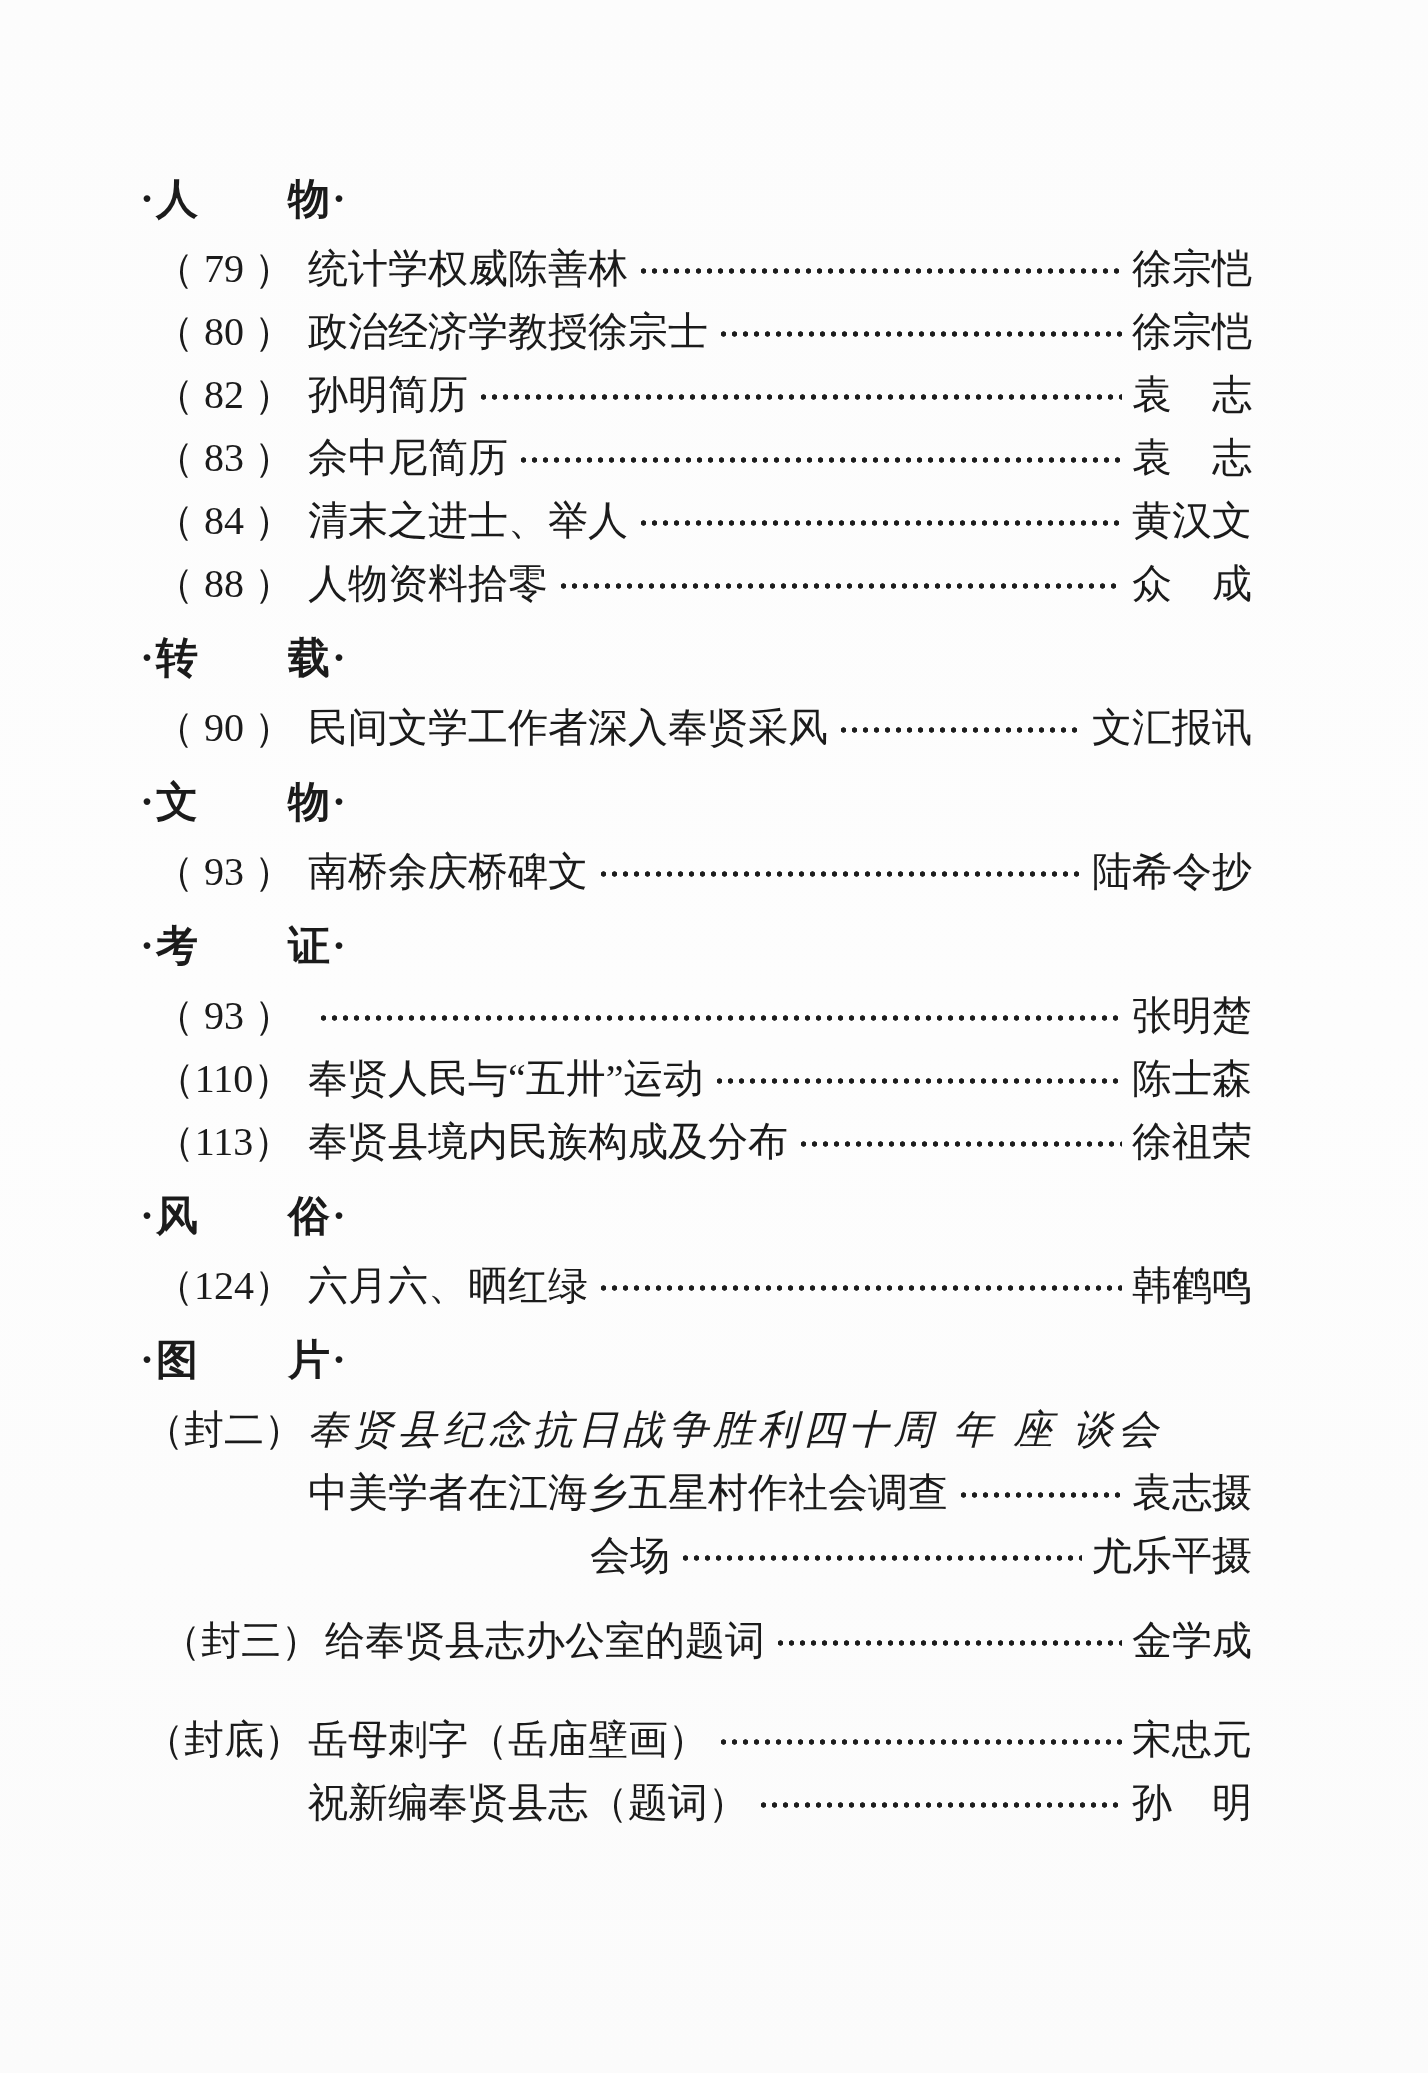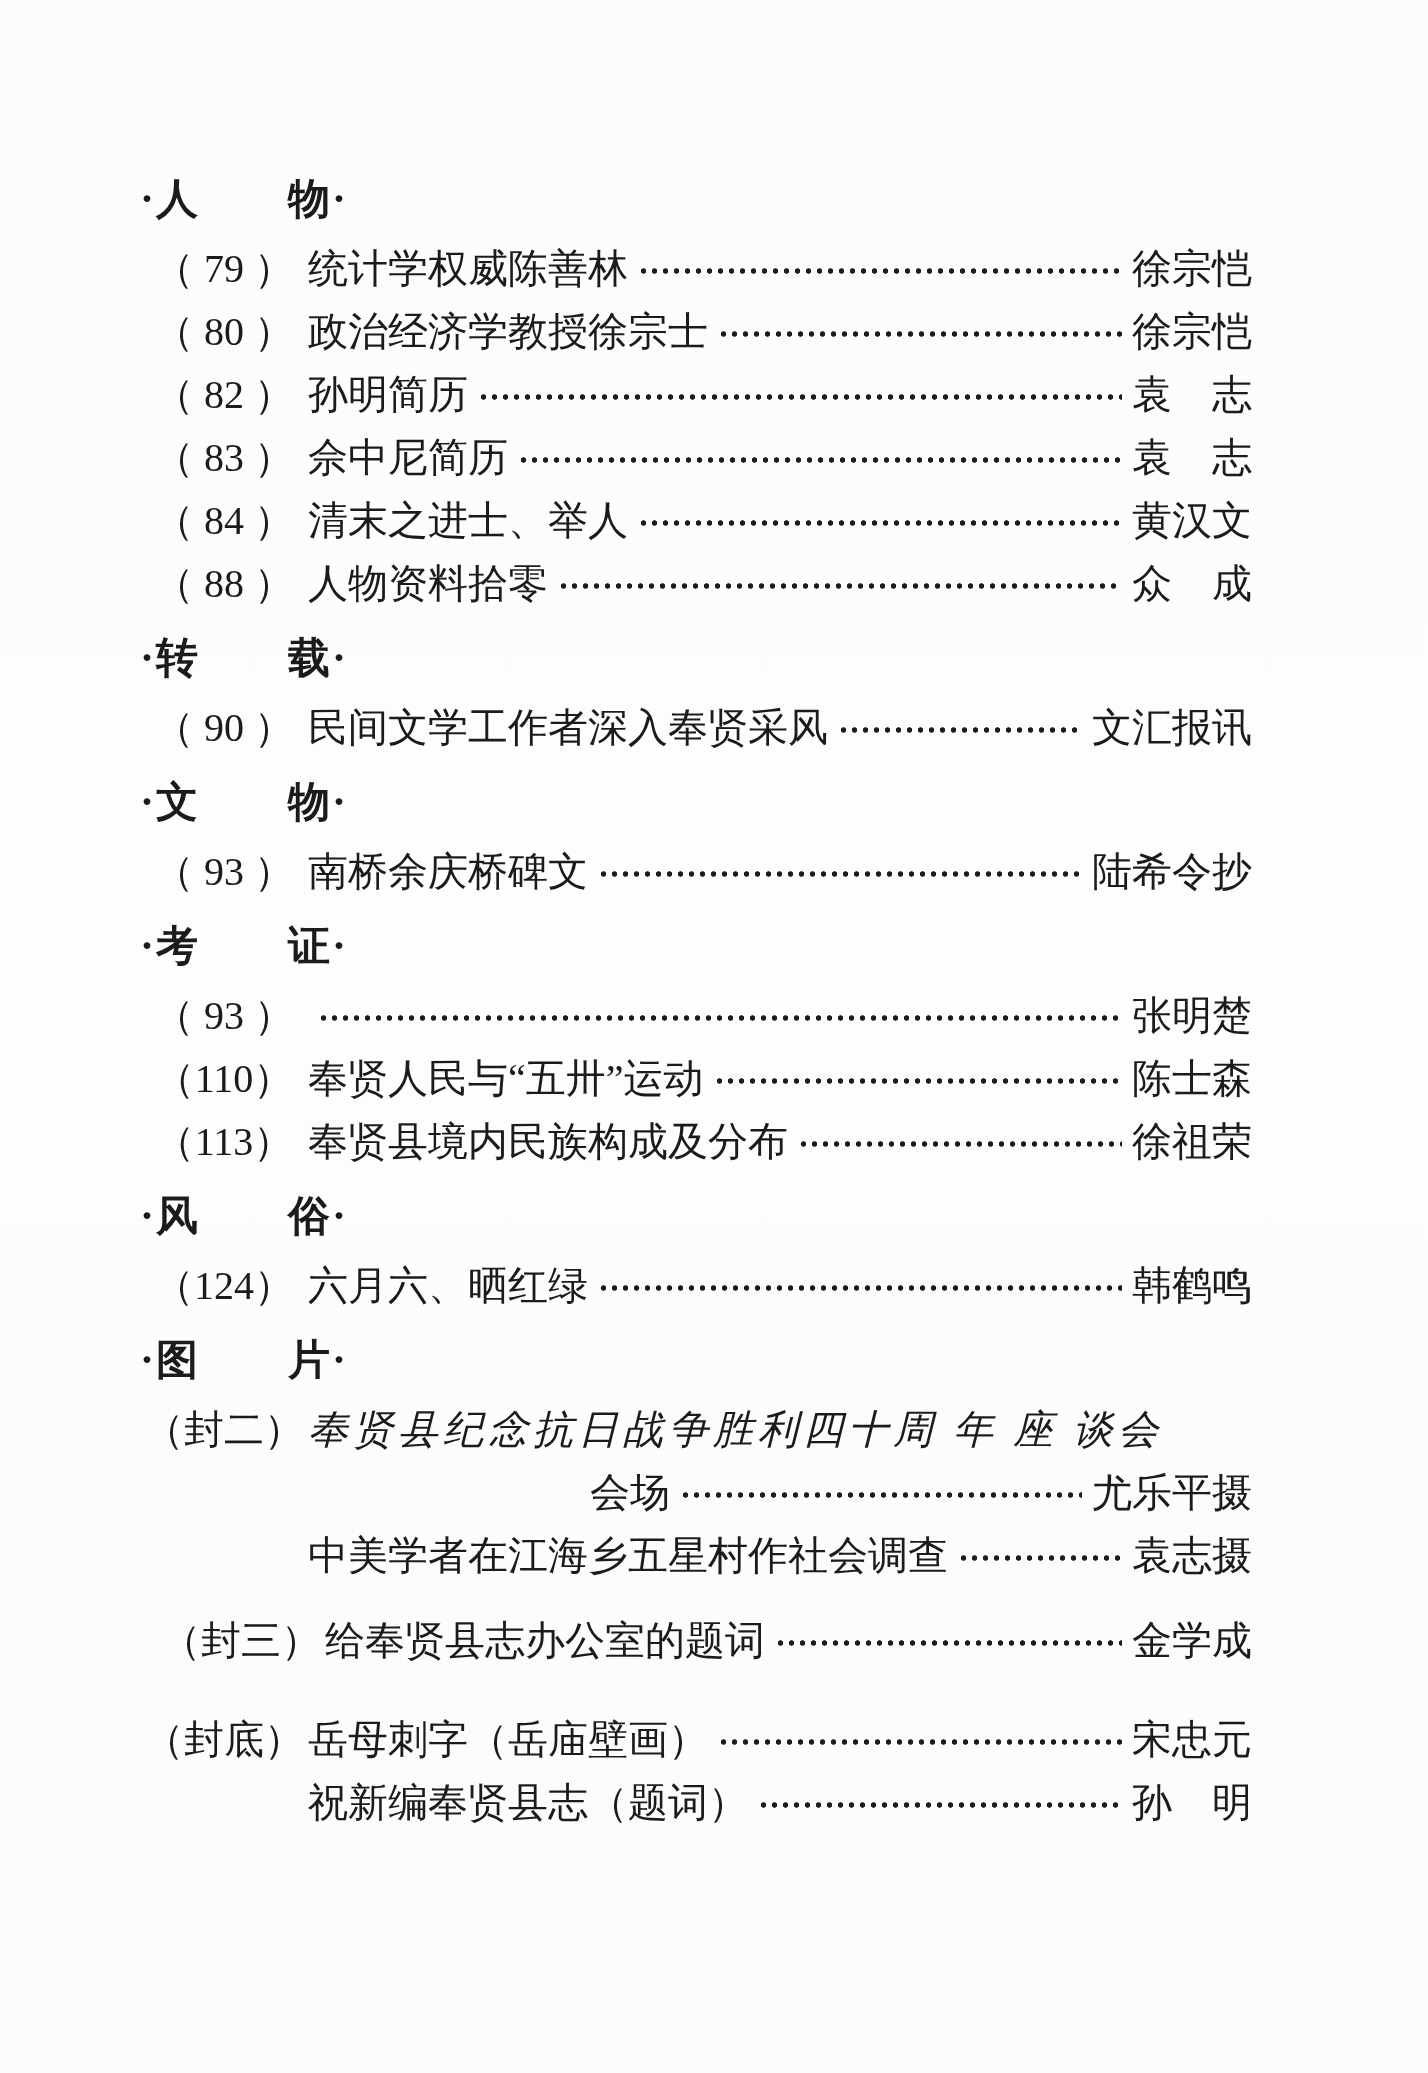--- a/index.html
+++ b/index.html
@@ -194,30 +194,30 @@
 
     <div class="row section">
       <span class="section-title">·图　　片·</span>
     </div>
 
     <div class="row">
       <span class="num">（封二）</span>
       <span class="title spread">奉贤县纪念抗日战争胜利四十周 年 座 谈会</span>
     </div>
 
+    <div class="row cont">
+      <span class="title">中美学者在江海乡五星村作社会调查</span>
+      <span class="leader"></span>
+      <span class="author">袁志摄</span>
+    </div>
+
     <div class="row cont-deep">
       <span class="title">会场</span>
       <span class="leader"></span>
       <span class="author">尤乐平摄</span>
-    </div>
-
-    <div class="row cont">
-      <span class="title">中美学者在江海乡五星村作社会调查</span>
-      <span class="leader"></span>
-      <span class="author">袁志摄</span>
     </div>
 
     <div class="row gap-sm">
       <span class="num">（封三）</span>
       <span class="title">给奉贤县志办公室的题词</span>
       <span class="leader"></span>
       <span class="author">金学成</span>
     </div>
 
     <div class="row gap-lg">

